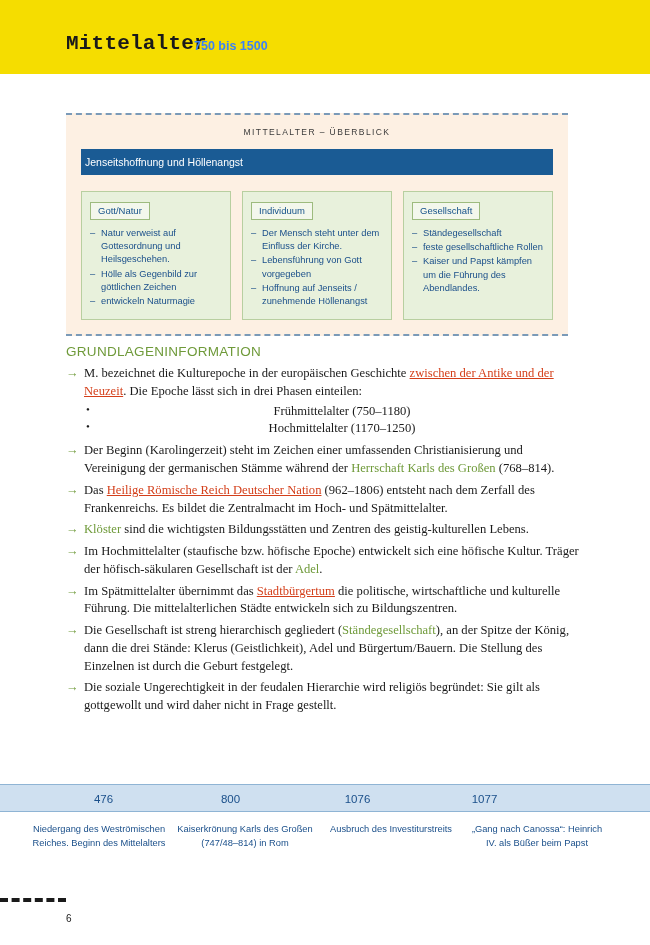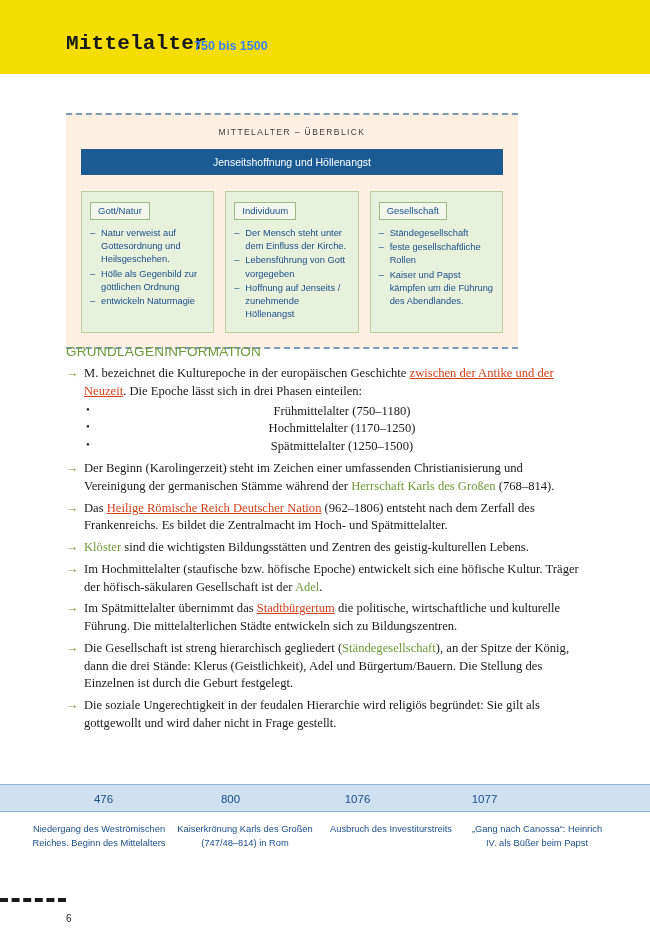--- a/index.html
+++ b/index.html
@@ -38,38 +38,37 @@
     font-family: "Liberation Sans", sans-serif;
     font-size: 12.5px;
     font-weight: bold;
     color: #3b82f6;
   }
 
   
   .overview {
     position: absolute;
     left: 66px; top: 113px;
-    width: 452px;
+    width: 502px;
     background: #fdf0e3;
     border-top: 2px dashed #7a9ab8;
     border-bottom: 2px dashed #7a9ab8;
     padding: 12px 12px 14px 12px;
   }
   .overview-label {
     text-align: center;
     font-family: "Liberation Sans", sans-serif;
     font-size: 8.5px;
     letter-spacing: 1.4px;
     color: #3a3a3a;
     margin-bottom: 12px;
   }
   .overview-banner {
     background: #1a5b94;
     color: #ffffff;
-    text-align: center;
     font-family: "Liberation Sans", sans-serif;
     font-size: 10.5px;
     padding: 7px 4px;
     margin: 0 3px 16px 3px;
   }
   .cols {
     display: flex;
     gap: 11px;
     padding: 0 3px;
   }
@@ -234,21 +233,21 @@
 
   <div class="overview">
     <div class="overview-label">MITTELALTER – ÜBERBLICK</div>
     <div class="overview-banner">Jenseitshoffnung und Höllenangst</div>
     <div class="cols">
 
       <div class="col">
         <div class="col-title">Gott/Natur</div>
         <ul>
           <li>Natur verweist auf Gottesordnung und Heilsgeschehen.</li>
-          <li>Hölle als Gegenbild zur göttlichen Ordnung</li>
+          <li>Hölle als Gegenbild zur göttlichen Zeichen</li>
           <li>entwickeln Naturmagie</li>
         </ul>
       </div>
 
       <div class="col">
         <div class="col-title">Individuum</div>
         <ul>
           <li>Der Mensch steht unter dem Einfluss der Kirche.</li>
           <li>Lebensführung von Gott vorgegeben</li>
           <li>Hoffnung auf Jenseits / zunehmende Höllenangst</li>
@@ -269,21 +268,20 @@
 
   <div class="section-head">GRUNDLAGENINFORMATION</div>
 
   <div class="body-list">
 
     <div class="entry">
       <span>M. bezeichnet die Kulturepoche in der europäischen Geschichte </span><span class="hl">zwischen der Antike und der Neuzeit</span><span>. Die Epoche lässt sich in drei Phasen einteilen:</span>
       <ul class="sublist">
         <li>Frühmittelalter (750–1180)</li>
         <li>Hochmittelalter (1170–1250)</li>
-        <li>Spätmittelalter (1250–1500)</li>
       </ul>
     </div>
 
     <div class="entry">
       <span>Der Beginn (Karolingerzeit) steht im Zeichen einer umfassenden Christianisierung und Vereinigung der germanischen Stämme während der </span><span class="green">Herrschaft Karls des Großen</span><span> (768–814).</span>
     </div>
 
     <div class="entry">
       <span>Das </span><span class="hl">Heilige Römische Reich Deutscher Nation</span><span> (962–1806) entsteht nach dem Zerfall des Frankenreichs. Es bildet die Zentralmacht im Hoch- und Spätmittelalter.</span>
     </div>

